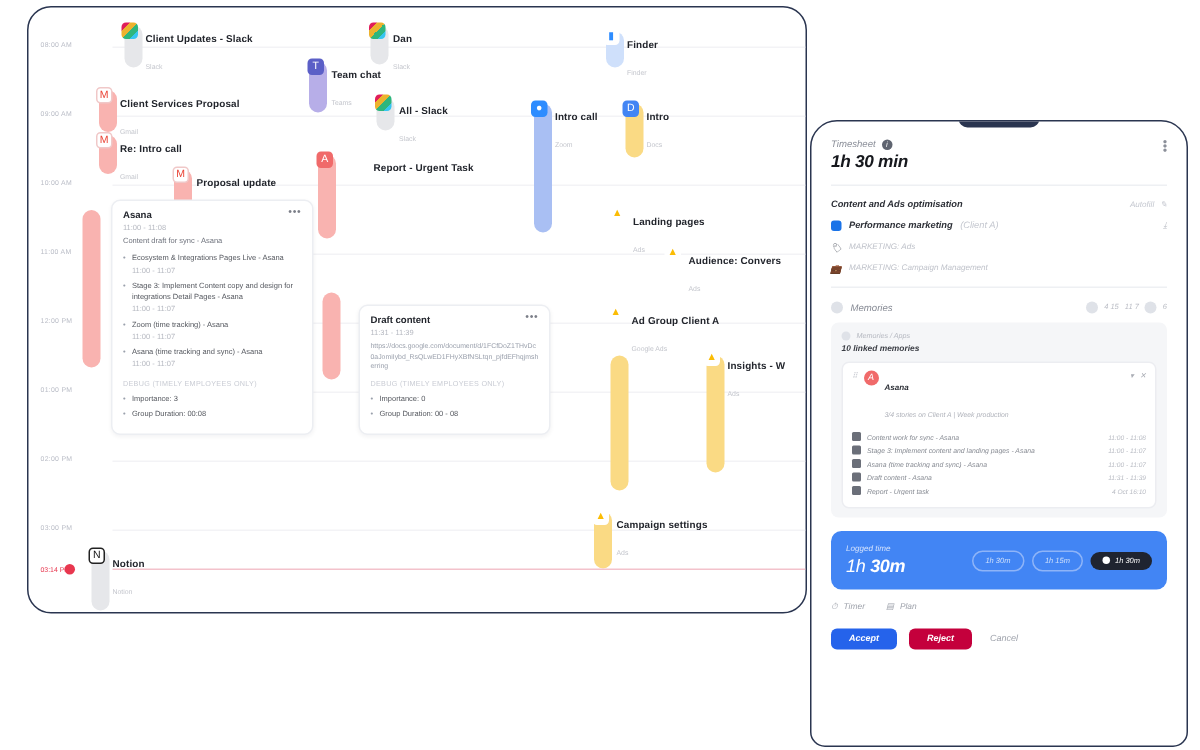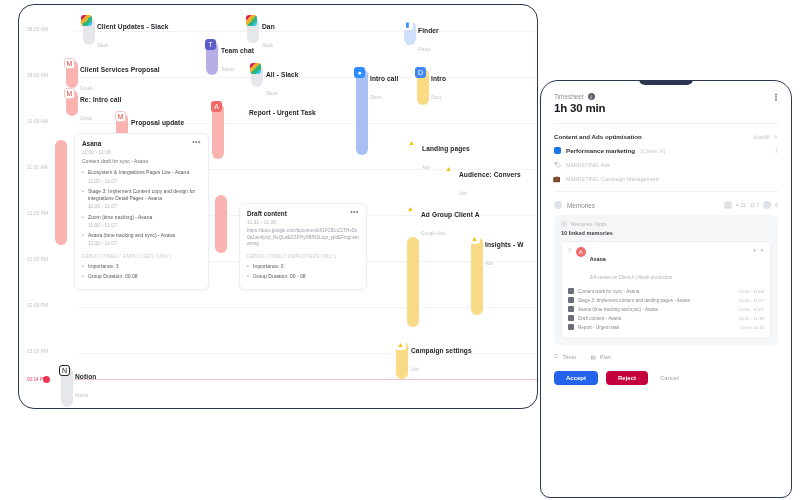--- a/index.html
+++ b/index.html
@@ -87,20 +87,21 @@
   #now-label{ position:absolute; left:8px; font-size:4.6px; color:#e8374f; }
 
   
   #timesheet-window{
     position:absolute; left:540px; top:80px; width:252px; height:418px;
     background:#ffffff;
     border:1.6px solid #2a3550;
     border-top-left-radius:18px; border-top-right-radius:18px;
     border-bottom-left-radius:10px; border-bottom-right-radius:10px;
     overflow:hidden;
+    font-style:italic;
   }
   #notch{
     position:absolute; left:50%; transform:translateX(-50%); top:-2px;
     width:54px; height:6px; background:#2a3550;
     border-bottom-left-radius:6px; border-bottom-right-radius:6px;
   }
   .ts-pad{ padding:12px 13px 0; }
   .ts-head{ display:flex; align-items:flex-start; justify-content:space-between; }
   .ts-label{ display:flex; align-items:center; gap:4px; font-size:6.4px; color:#8b8f99; }
   .ts-i{
@@ -496,20 +497,37 @@
             </div>
             <div class="ac-row">
               <span class="ac-ic"></span>
               <span class="ac-txt">Report - Urgent task</span>
               <span class="ac-tm">4 Oct 16:10</span>
             </div>
           </div>
         </div>
       </div>
 
+      <div class="logged">
+        <div>
+          <div class="lg-label">Logged time</div>
+          <div class="lg-val">
+            <span class="h">1h</span>
+            <span>30m</span>
+          </div>
+        </div>
+        <div class="lg-btns">
+          <span class="ghost">1h 30m</span>
+          <span class="ghost">1h 15m</span>
+          <span class="dark">
+            <span class="dt"></span>
+            <span>1h 30m</span>
+          </span>
+        </div>
+      </div>
     </div>
 
     <div class="tools">
       <span class="tool">
         <span>⏱</span>
         <span>Timer</span>
       </span>
       <span class="tool">
         <span>▤</span>
         <span>Plan</span>

